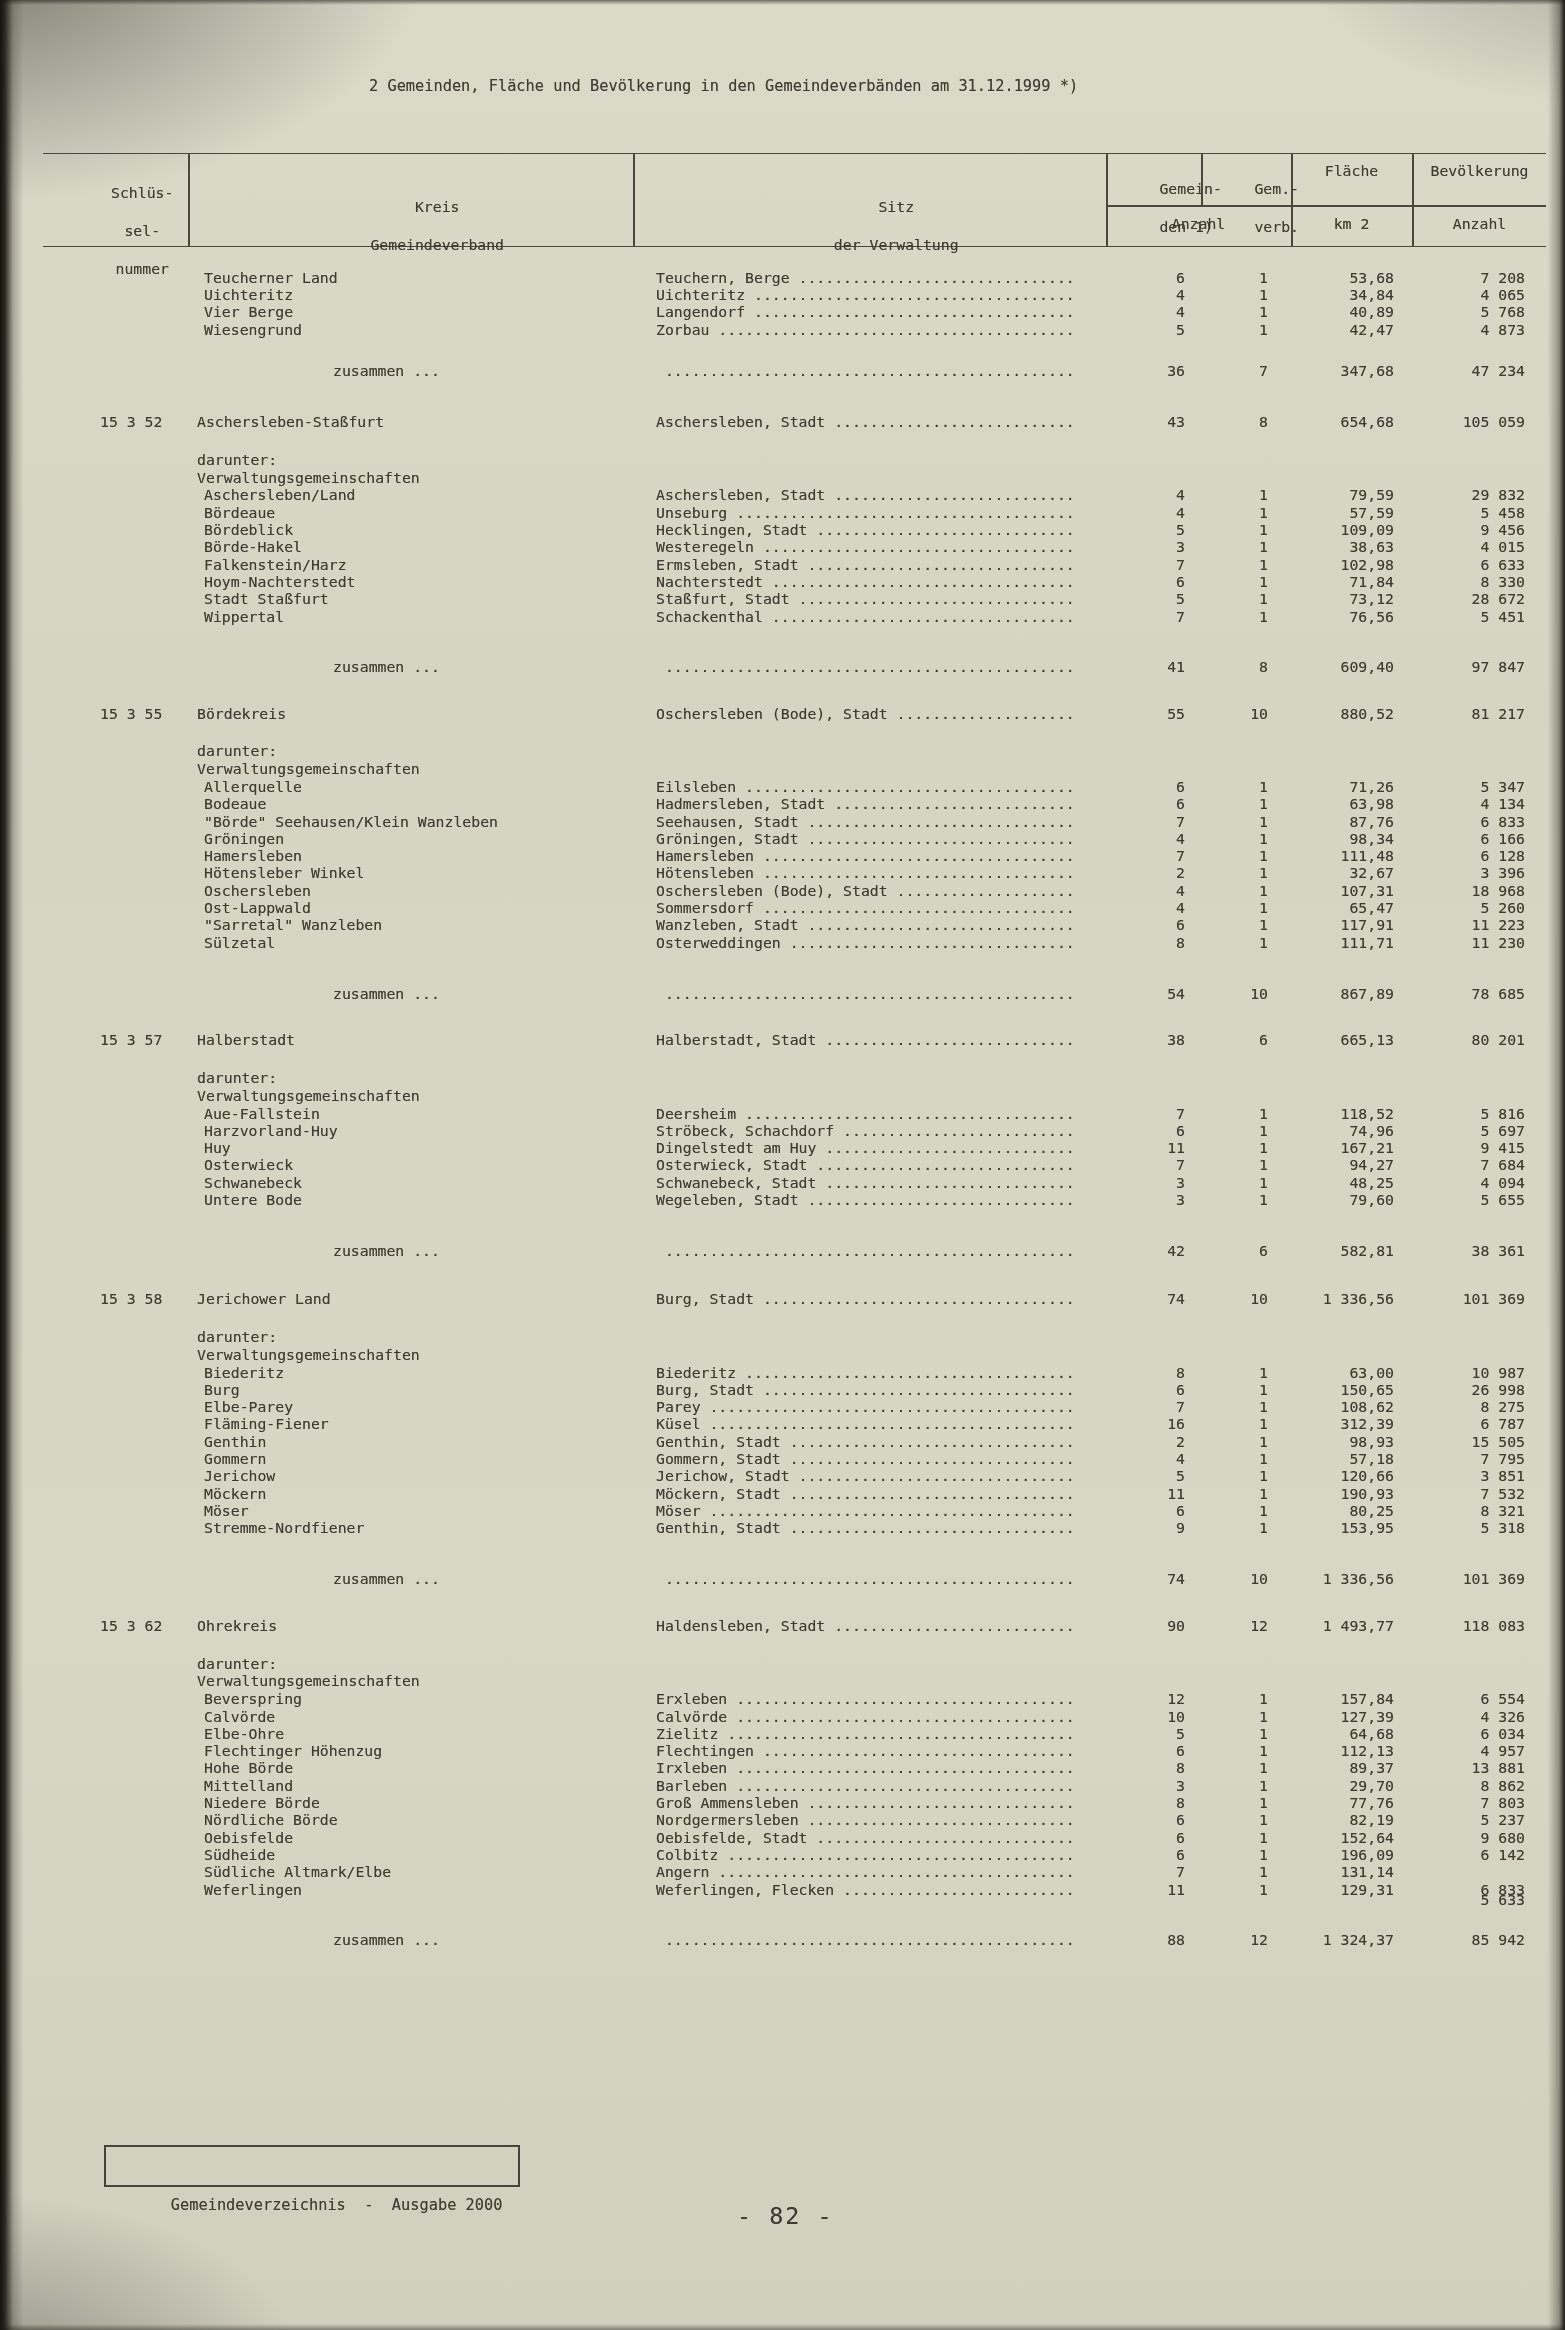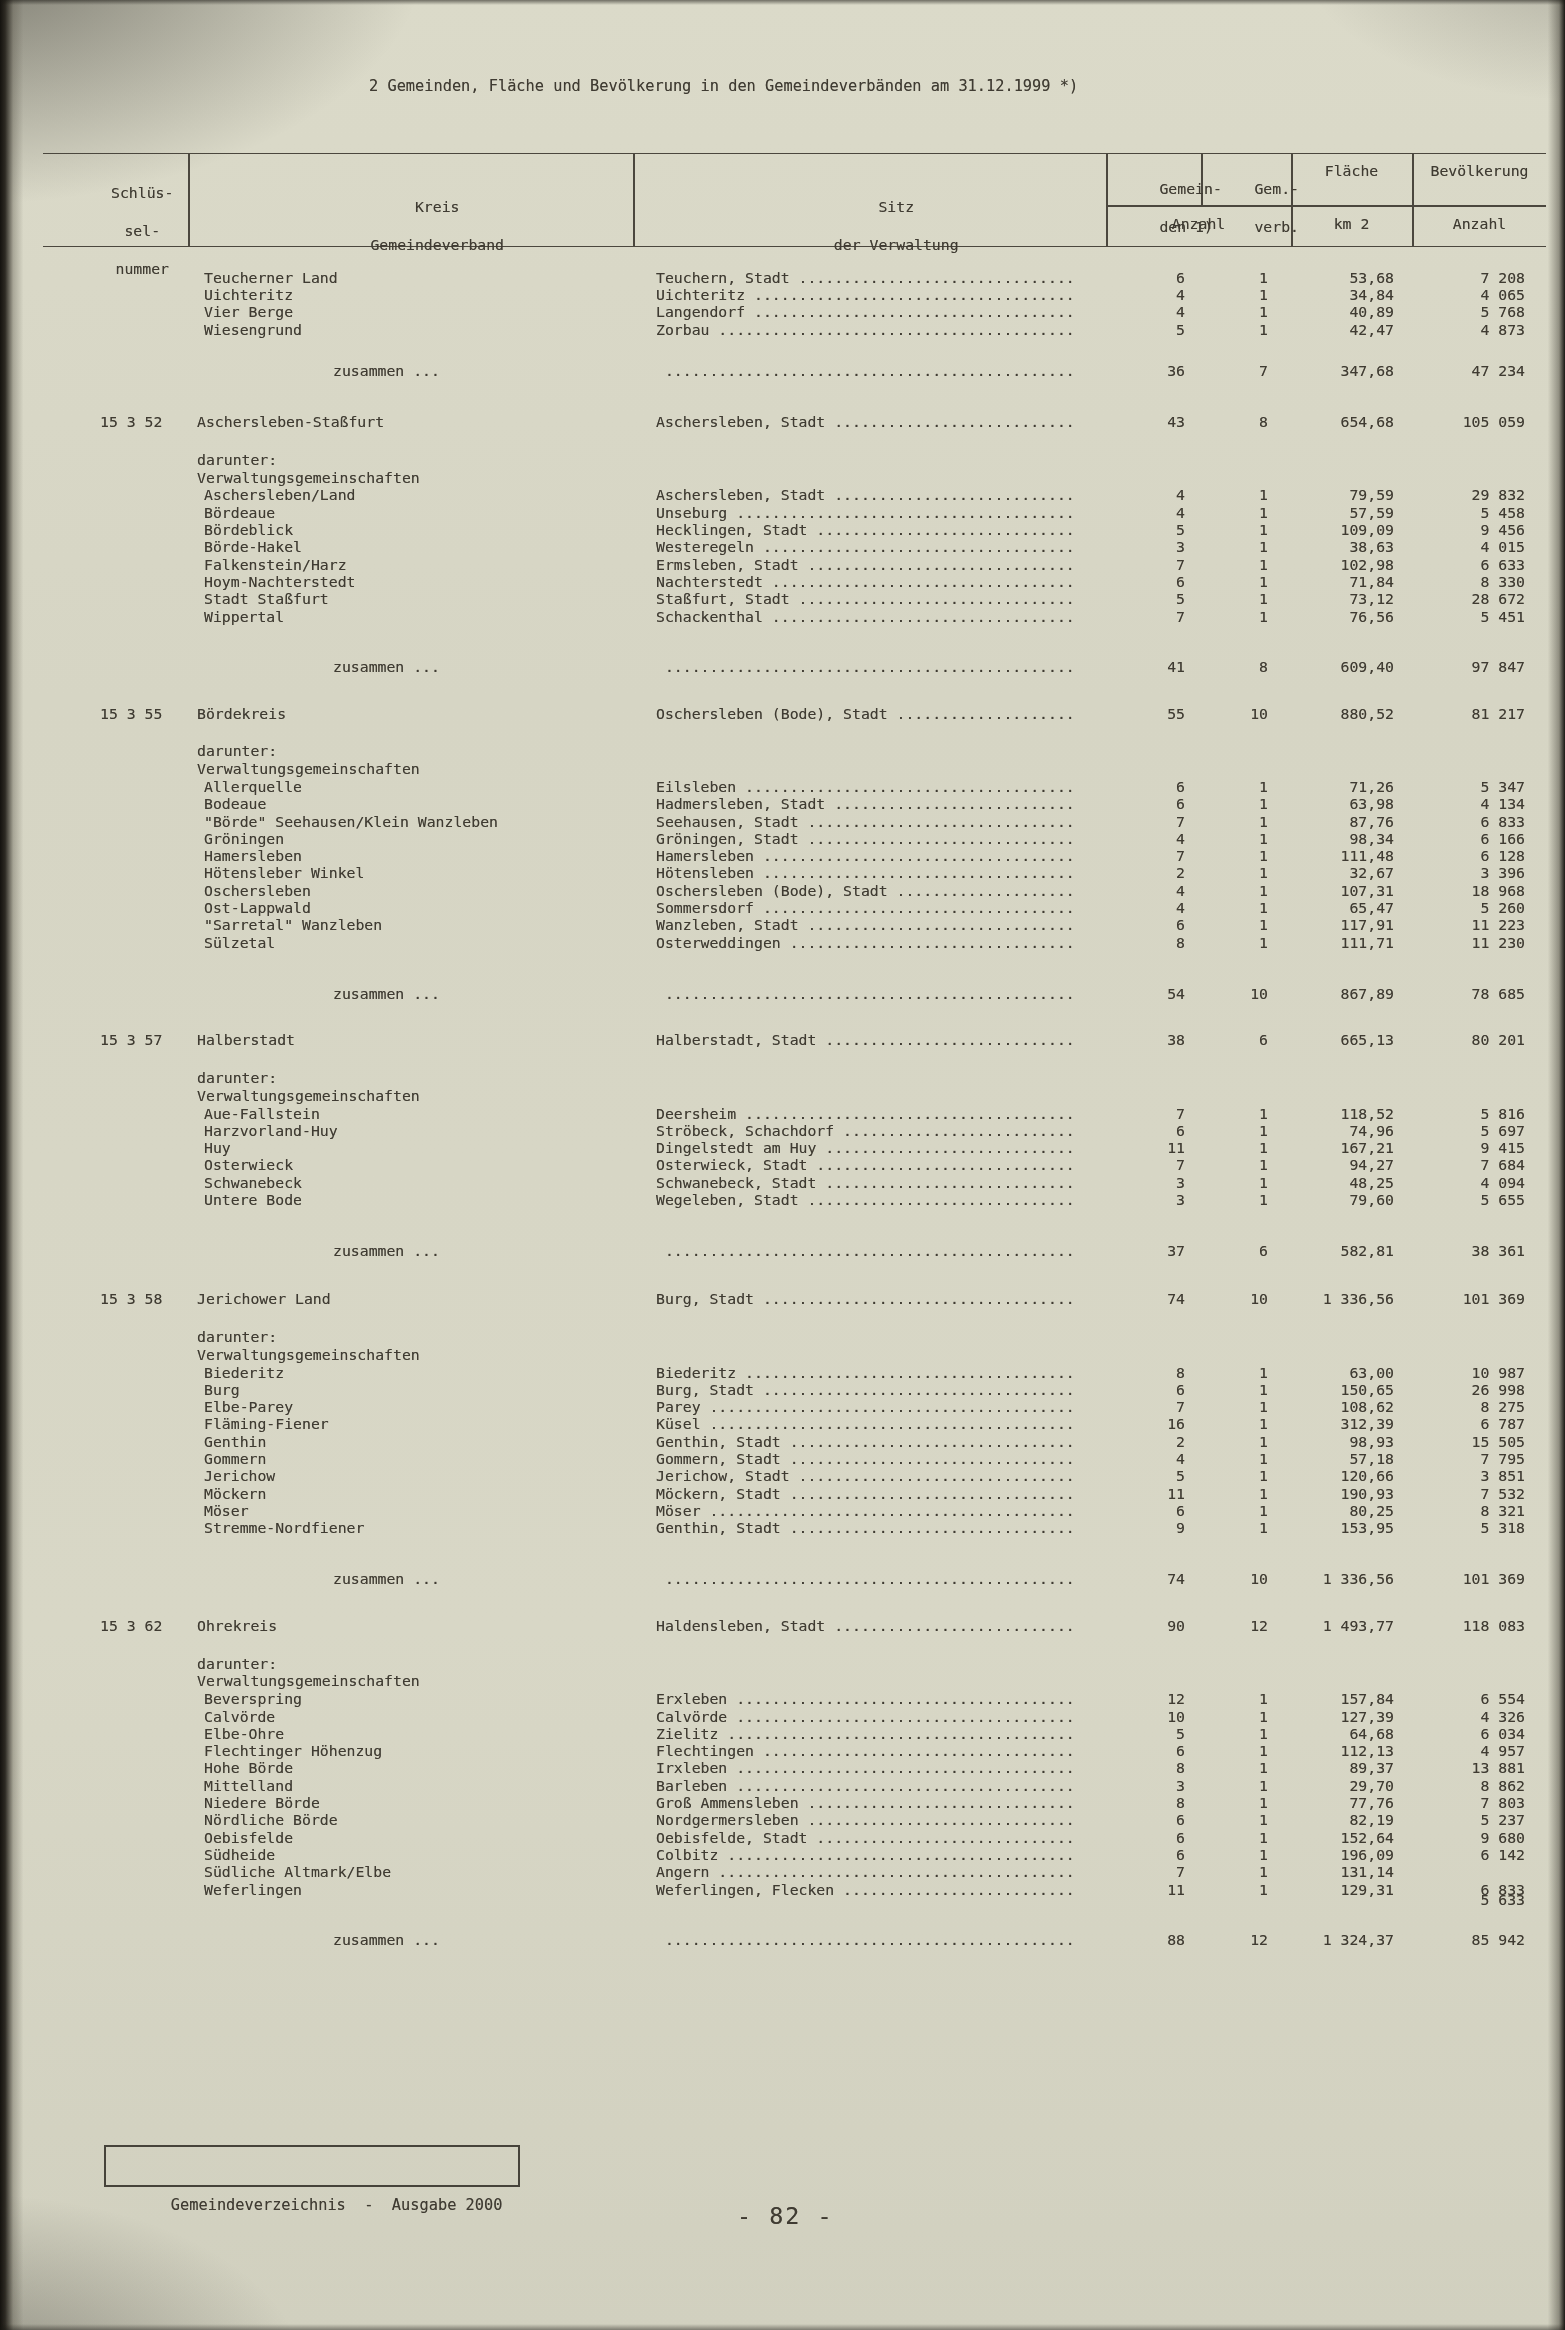--- a/index.html
+++ b/index.html
@@ -91,21 +91,21 @@
     <div class="hc" style="left:1369px;width:135px;top:7.1px">Bevölkerung</div>
 
     <div class="hc" style="left:1063px;width:185px;top:60px">Anzahl</div>
     <div class="hc" style="left:1248px;width:121px;top:60px">km 2</div>
     <div class="hc" style="left:1369px;width:135px;top:60px">Anzahl</div>
   </div>
 
   <div id="tbody">
       <div class="row" style="top: 269px;">
         <span style="left: 204px;">Teucherner Land</span>
-        <span class="sitzcell"><span class="stxt">Teuchern, Stadt</span><span class="leader"></span></span>
+        <span class="sitzcell"><span class="stxt">Teuchern, Berge</span><span class="leader"></span></span>
         <span class="num" style="left: 1106px; width: 79px;">6</span>
         <span class="num" style="left: 1191px; width: 77px;">1</span>
         <span class="num" style="left: 1257px; width: 137px;">53,68</span>
         <span class="num" style="left: 1399px; width: 126px;">7 208</span>
       </div>
       <div class="row" style="top: 286px;">
         <span style="left: 204px;">Uichteritz</span>
         <span class="sitzcell"><span class="stxt">Uichteritz</span><span class="leader"></span></span>
         <span class="num" style="left: 1106px; width: 79px;">4</span>
         <span class="num" style="left: 1191px; width: 77px;">1</span>
@@ -385,21 +385,21 @@
         <span style="left: 204px;">Untere Bode</span>
         <span class="sitzcell"><span class="stxt">Wegeleben, Stadt</span><span class="leader"></span></span>
         <span class="num" style="left: 1106px; width: 79px;">3</span>
         <span class="num" style="left: 1191px; width: 77px;">1</span>
         <span class="num" style="left: 1257px; width: 137px;">79,60</span>
         <span class="num" style="left: 1399px; width: 126px;">5 655</span>
       </div>
       <div class="row" style="top: 1242px;">
         <span style="left: 333px;">zusammen ...</span>
         <span class="sitzcell"><span class="stxt"></span><span class="leader"></span></span>
-        <span class="num" style="left: 1106px; width: 79px;">37</span>
+        <span class="num" style="left: 1106px; width: 79px;">42</span>
         <span class="num" style="left: 1191px; width: 77px;">6</span>
         <span class="num" style="left: 1257px; width: 137px;">582,81</span>
         <span class="num" style="left: 1399px; width: 126px;">38 361</span>
       </div>
       <div class="row" style="top: 1290px;">
         <span style="left: 100px;">15 3 58</span>
         <span style="left: 197px;">Jerichower Land</span>
         <span class="sitzcell"><span class="stxt">Burg, Stadt</span><span class="leader"></span></span>
         <span class="num" style="left: 1106px; width: 79px;">74</span>
         <span class="num" style="left: 1191px; width: 77px;">10</span>

